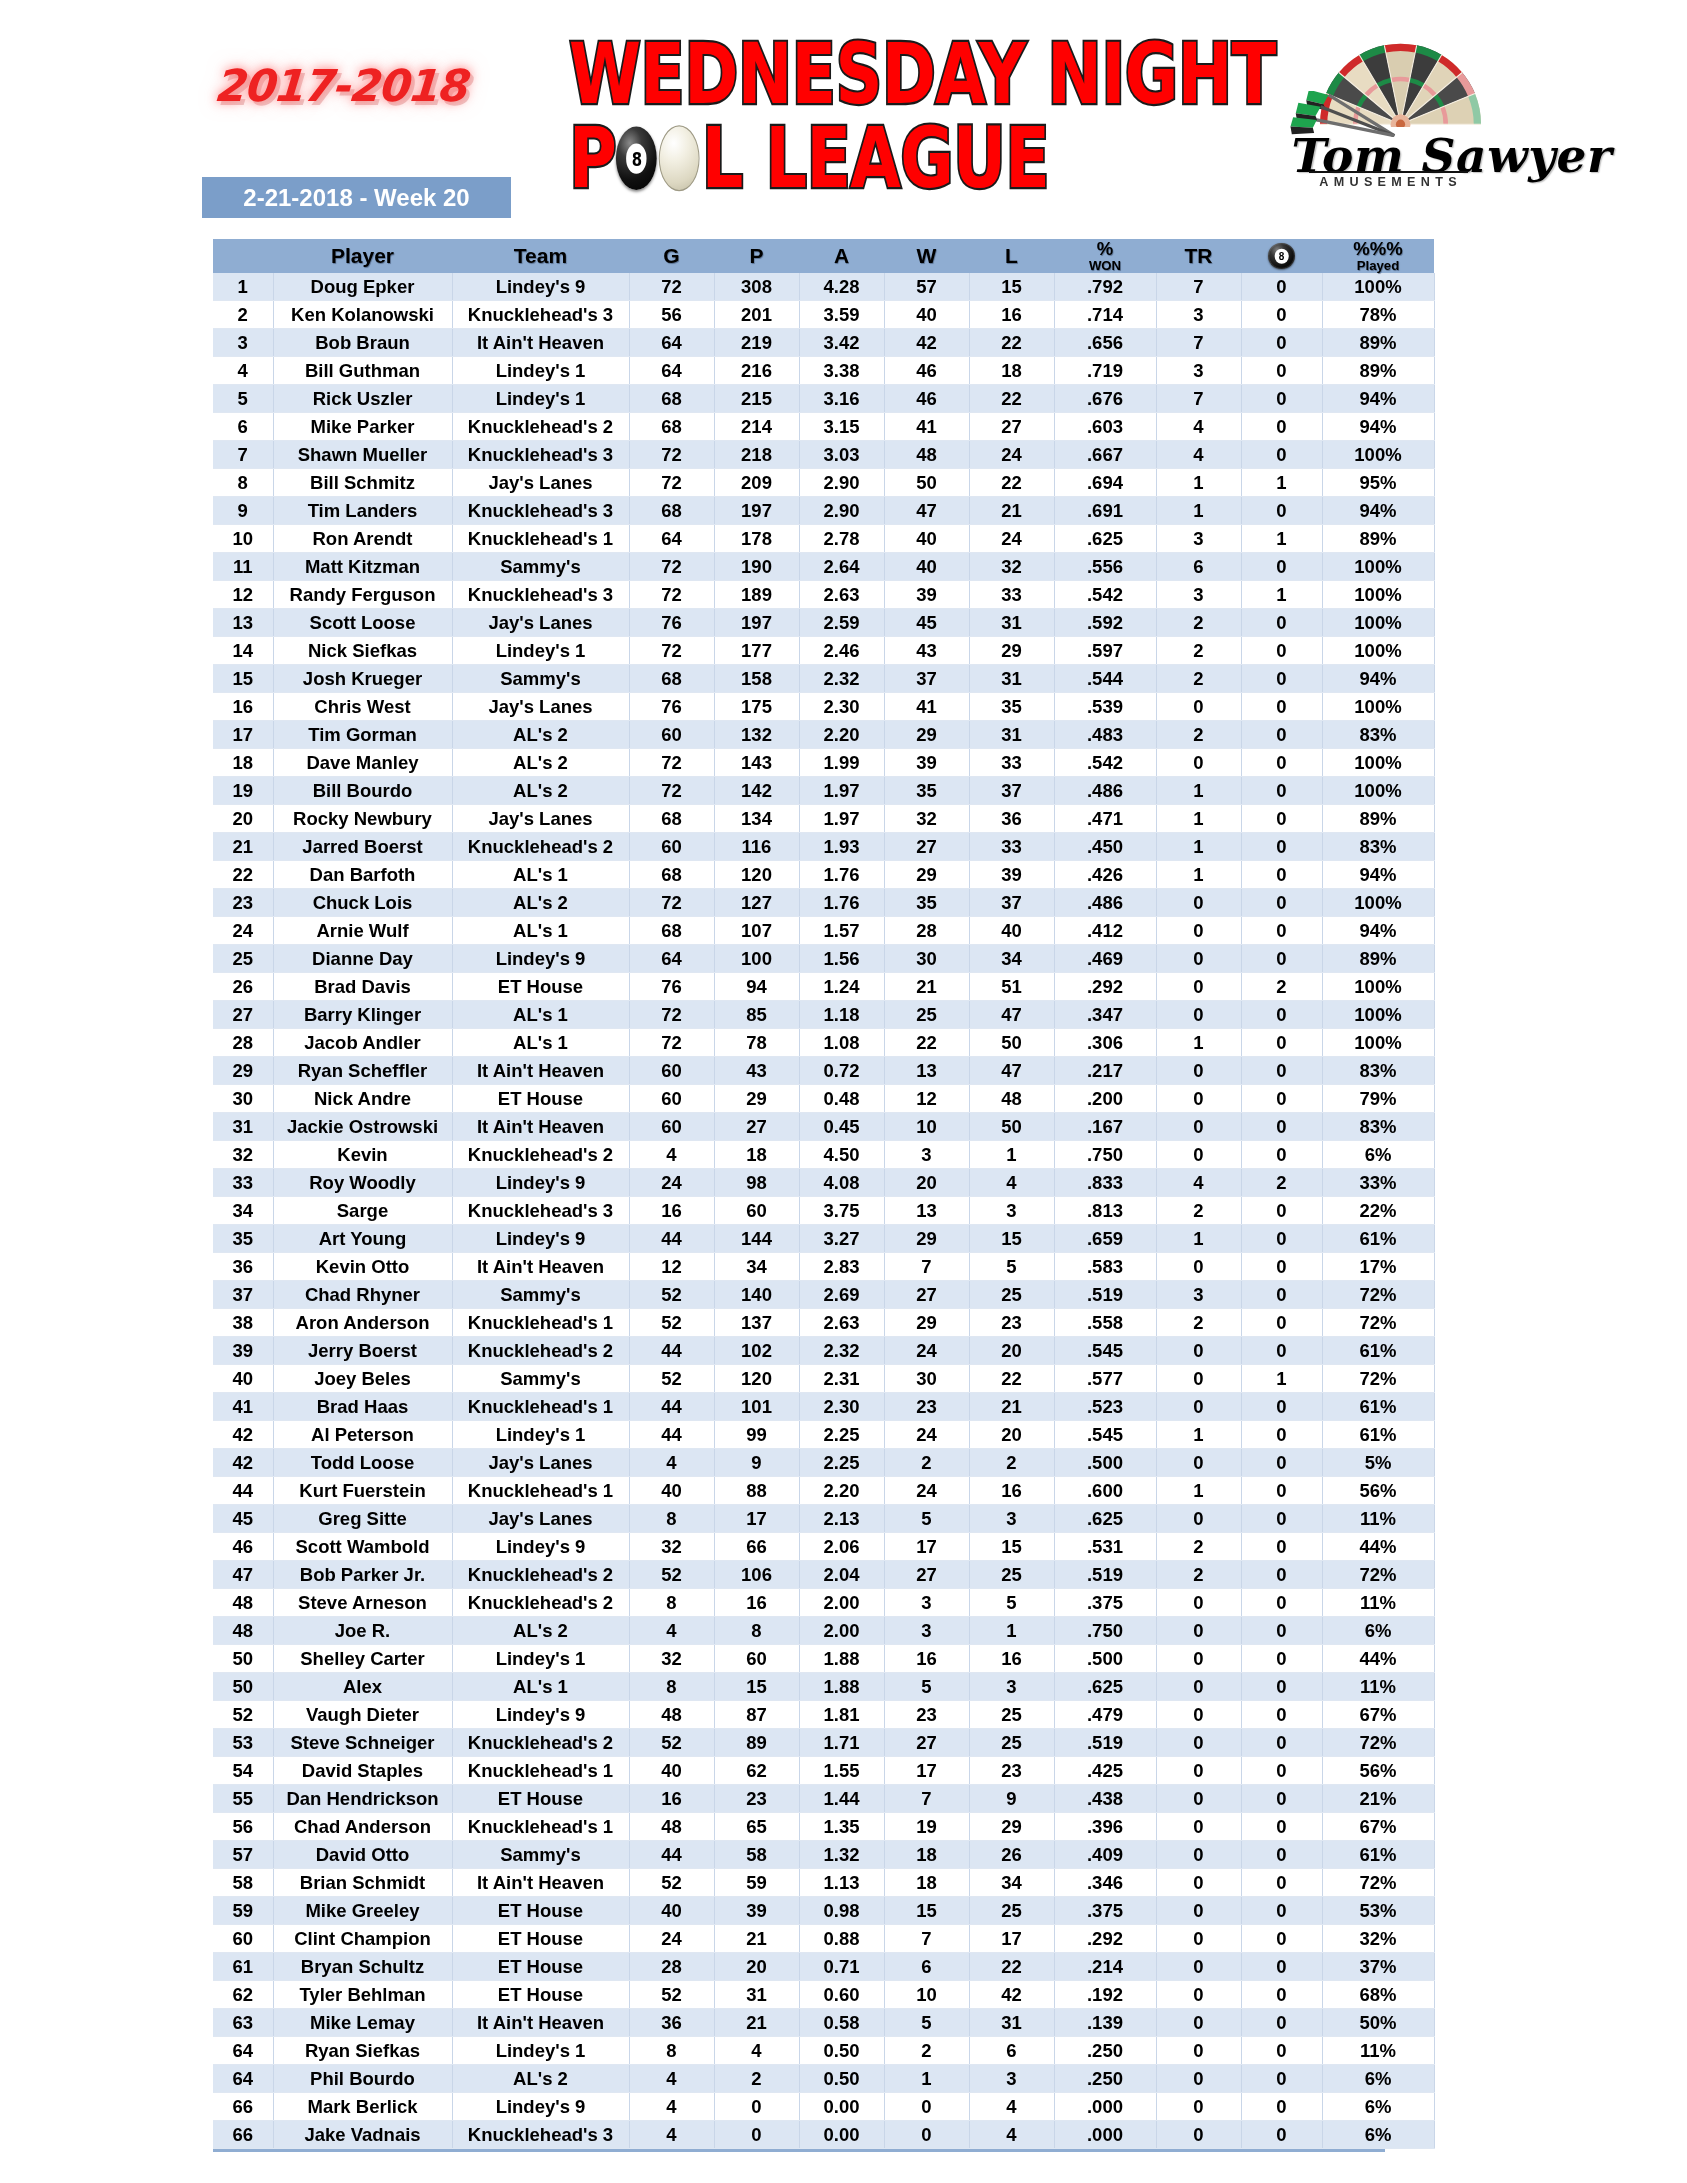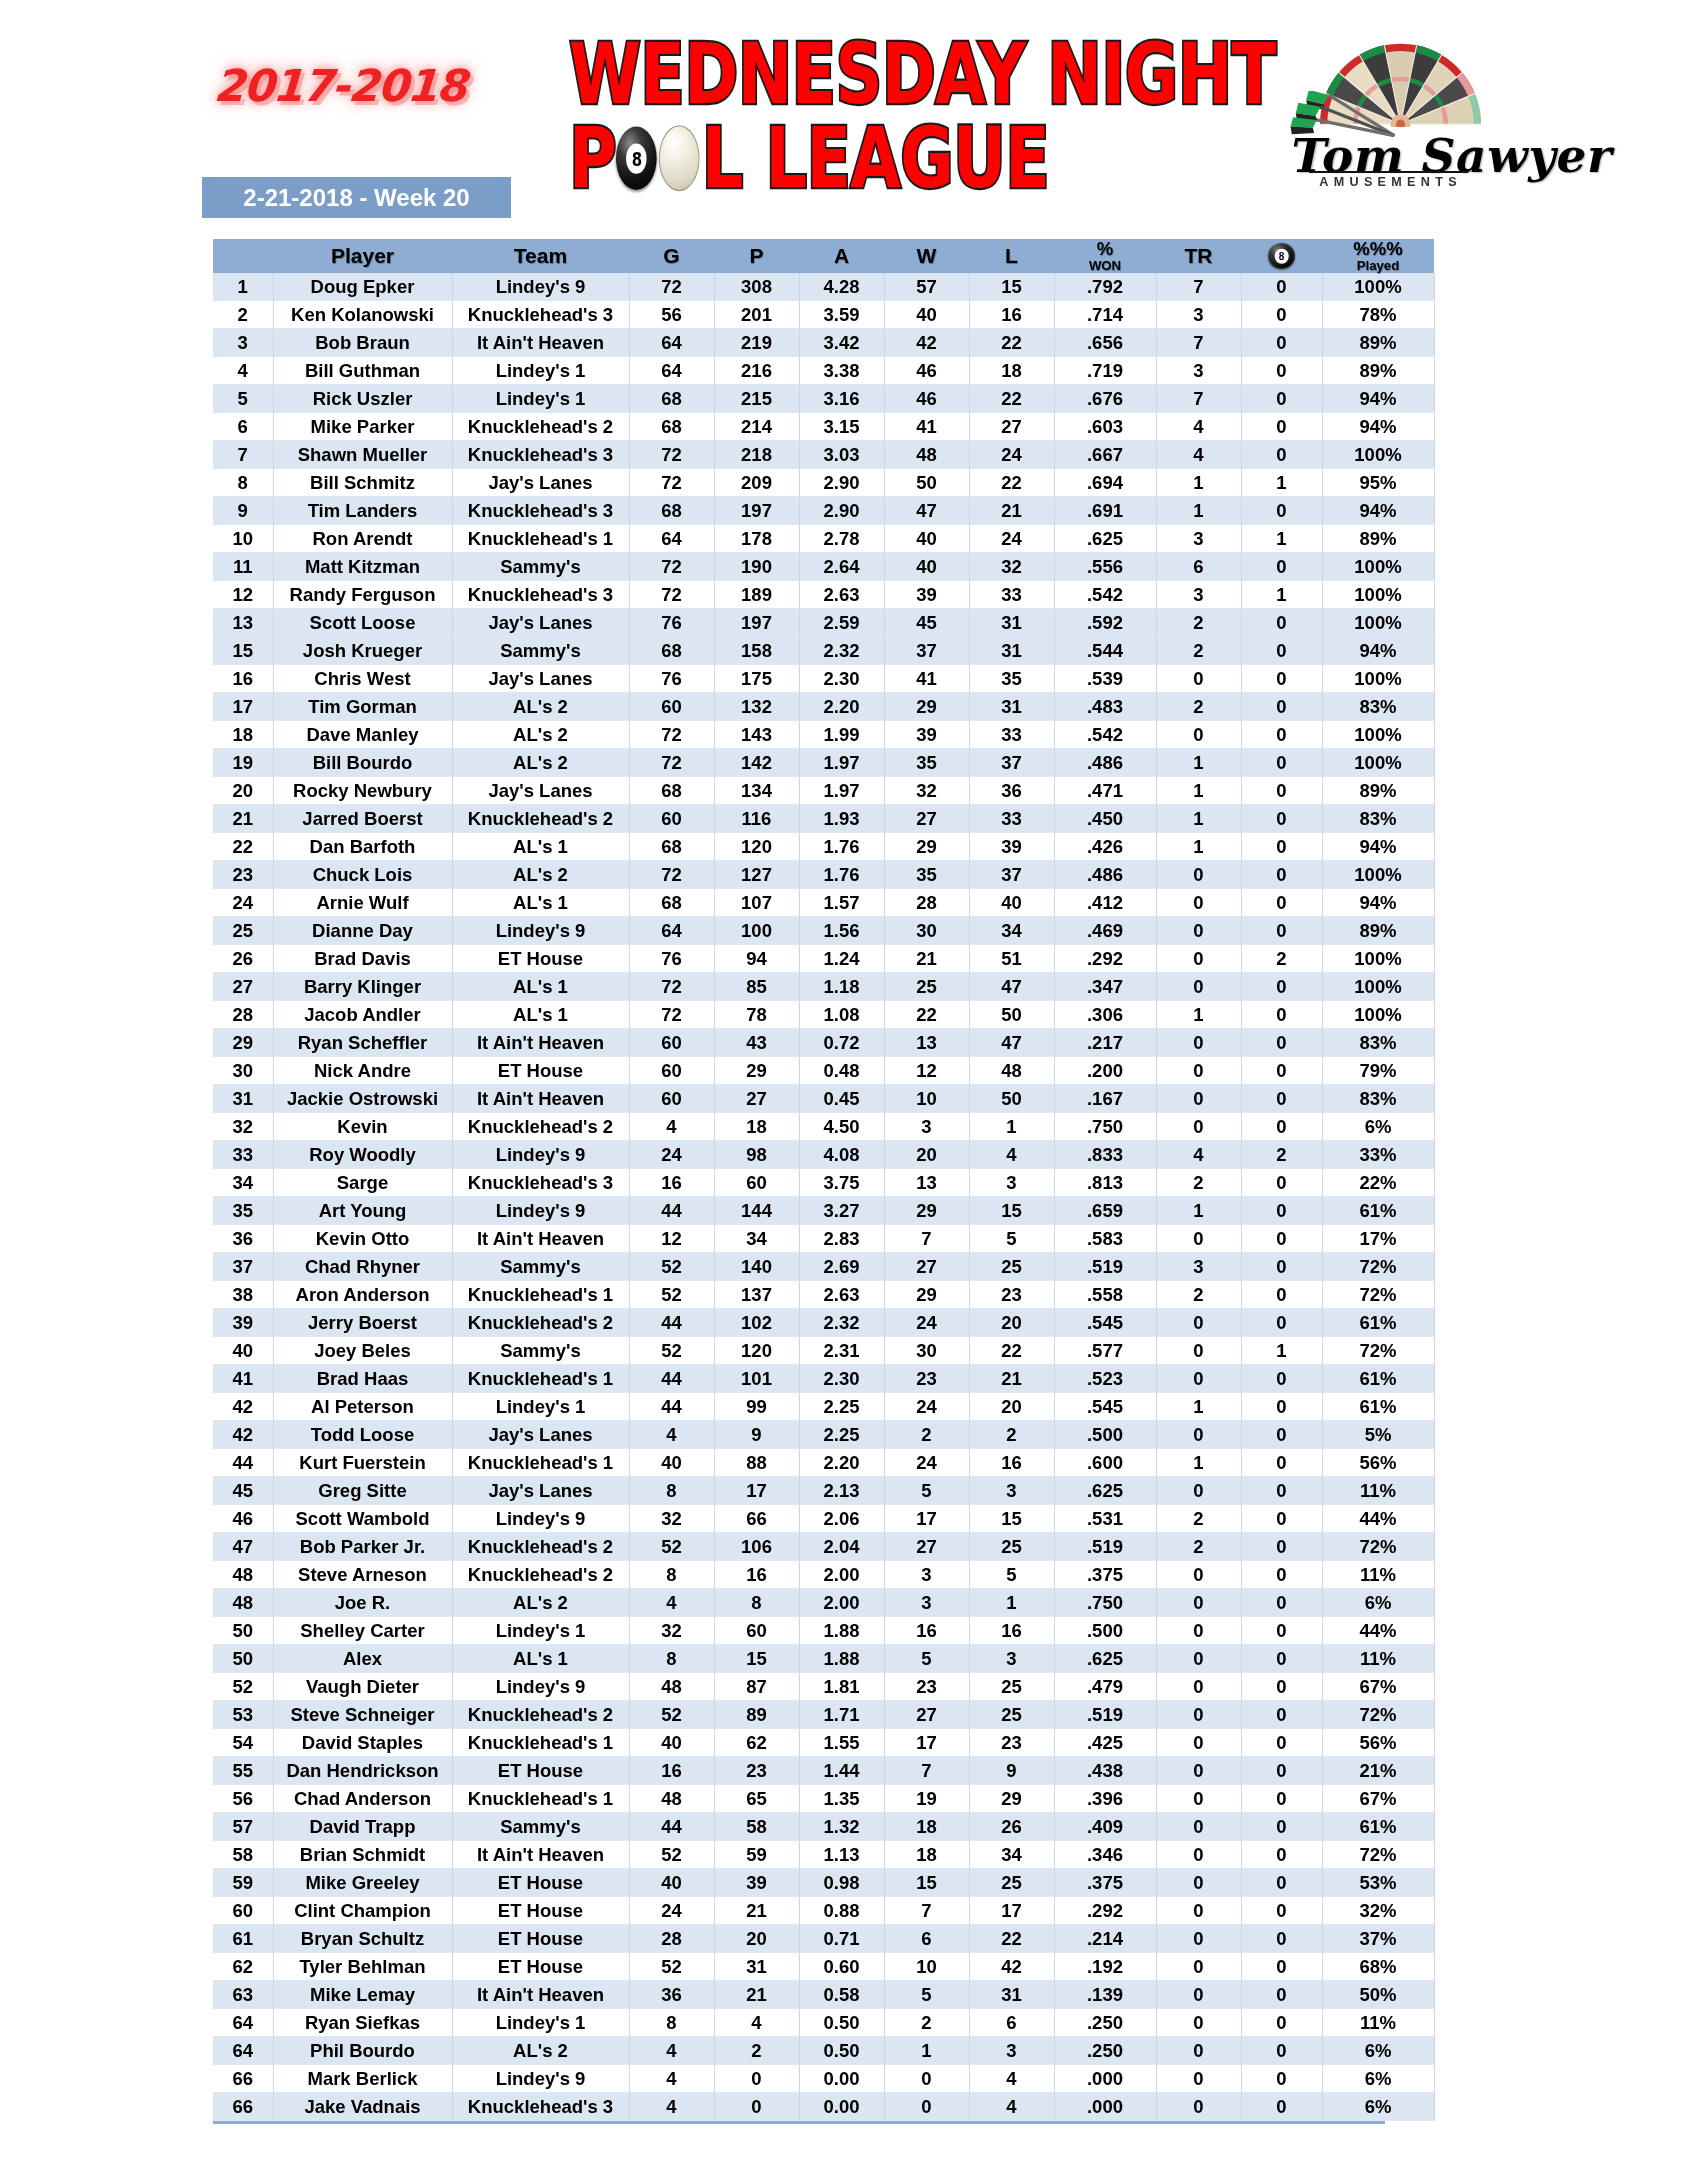--- a/index.html
+++ b/index.html
@@ -605,20 +605,34 @@
             <td class="c-num">76</td>
             <td class="c-num">197</td>
             <td class="c-num">2.59</td>
             <td class="c-num">45</td>
             <td class="c-num">31</td>
             <td class="c-pct">.592</td>
             <td class="c-num">2</td>
             <td class="c-num">0</td>
             <td class="c-last">100%</td>
           </tr>
+          <tr class="plain">
+            <td class="c-rank">14</td>
+            <td class="c-player">Nick Siefkas</td>
+            <td class="c-team">Lindey's 1</td>
+            <td class="c-num">72</td>
+            <td class="c-num">177</td>
+            <td class="c-num">2.46</td>
+            <td class="c-num">43</td>
+            <td class="c-num">29</td>
+            <td class="c-pct">.597</td>
+            <td class="c-num">2</td>
+            <td class="c-num">0</td>
+            <td class="c-last">100%</td>
+          </tr>
           <tr class="shade">
             <td class="c-rank">15</td>
             <td class="c-player">Josh Krueger</td>
             <td class="c-team">Sammy's</td>
             <td class="c-num">68</td>
             <td class="c-num">158</td>
             <td class="c-num">2.32</td>
             <td class="c-num">37</td>
             <td class="c-num">31</td>
             <td class="c-pct">.544</td>
@@ -1195,21 +1209,21 @@
             <td class="c-num">1.35</td>
             <td class="c-num">19</td>
             <td class="c-num">29</td>
             <td class="c-pct">.396</td>
             <td class="c-num">0</td>
             <td class="c-num">0</td>
             <td class="c-last">67%</td>
           </tr>
           <tr class="shade">
             <td class="c-rank">57</td>
-            <td class="c-player">David Trapp</td>
+            <td class="c-player">David Otto</td>
             <td class="c-team">Sammy's</td>
             <td class="c-num">44</td>
             <td class="c-num">58</td>
             <td class="c-num">1.32</td>
             <td class="c-num">18</td>
             <td class="c-num">26</td>
             <td class="c-pct">.409</td>
             <td class="c-num">0</td>
             <td class="c-num">0</td>
             <td class="c-last">61%</td>

